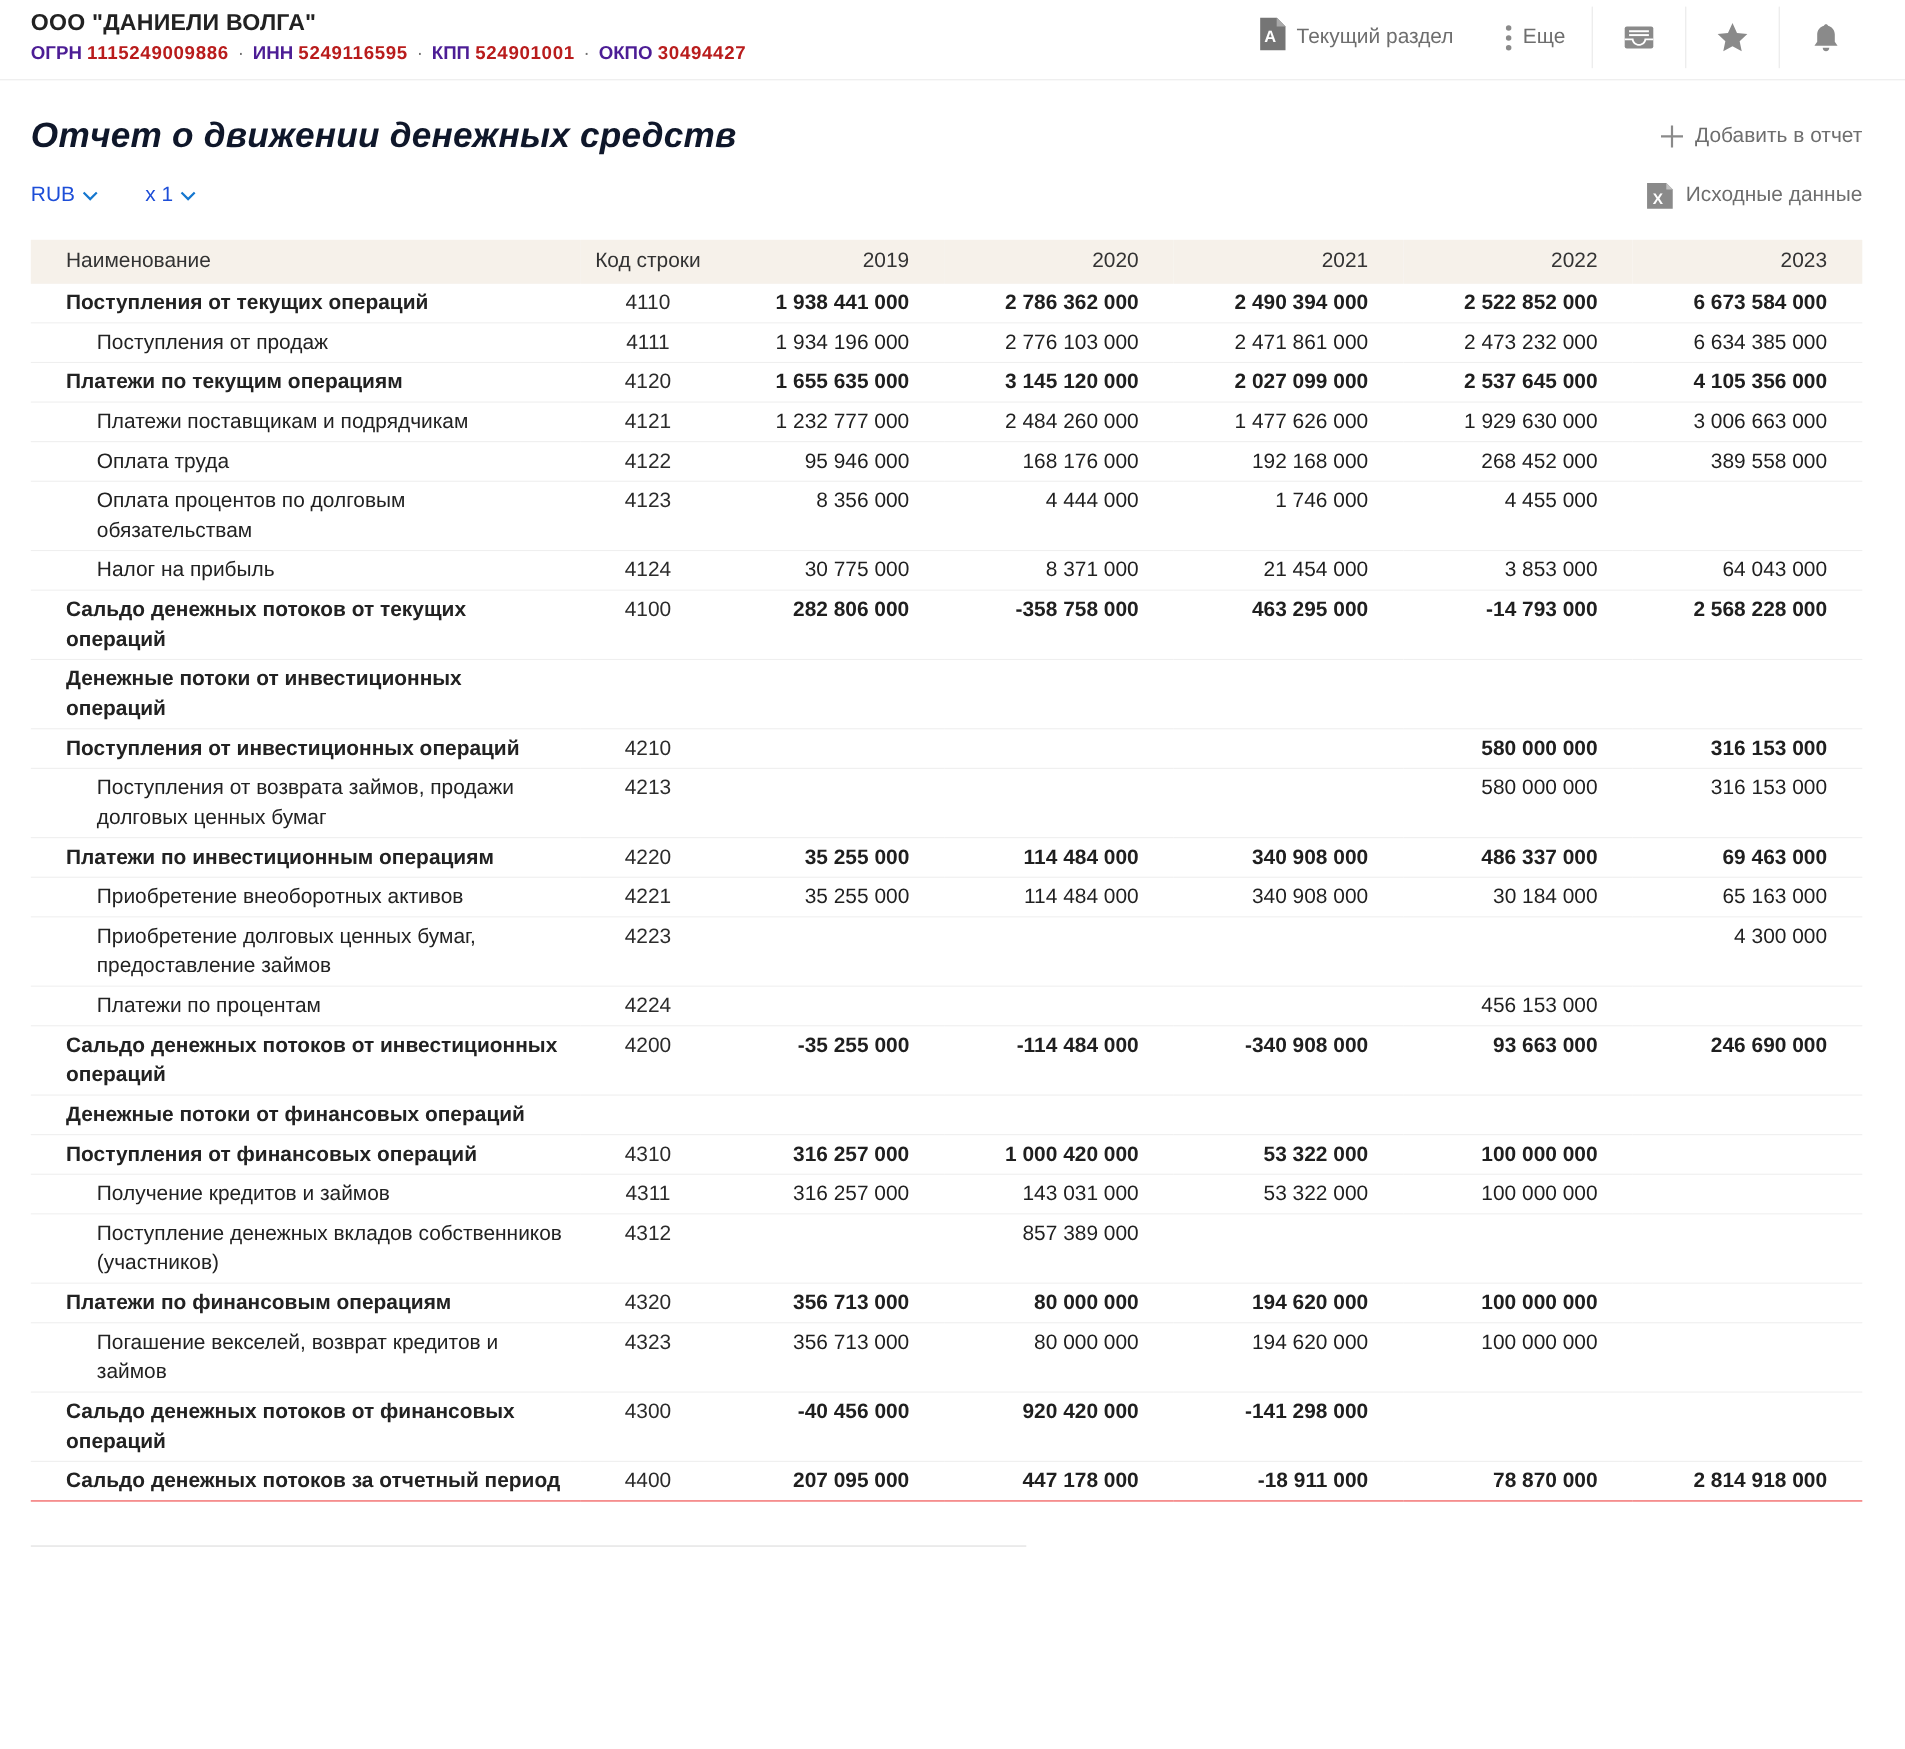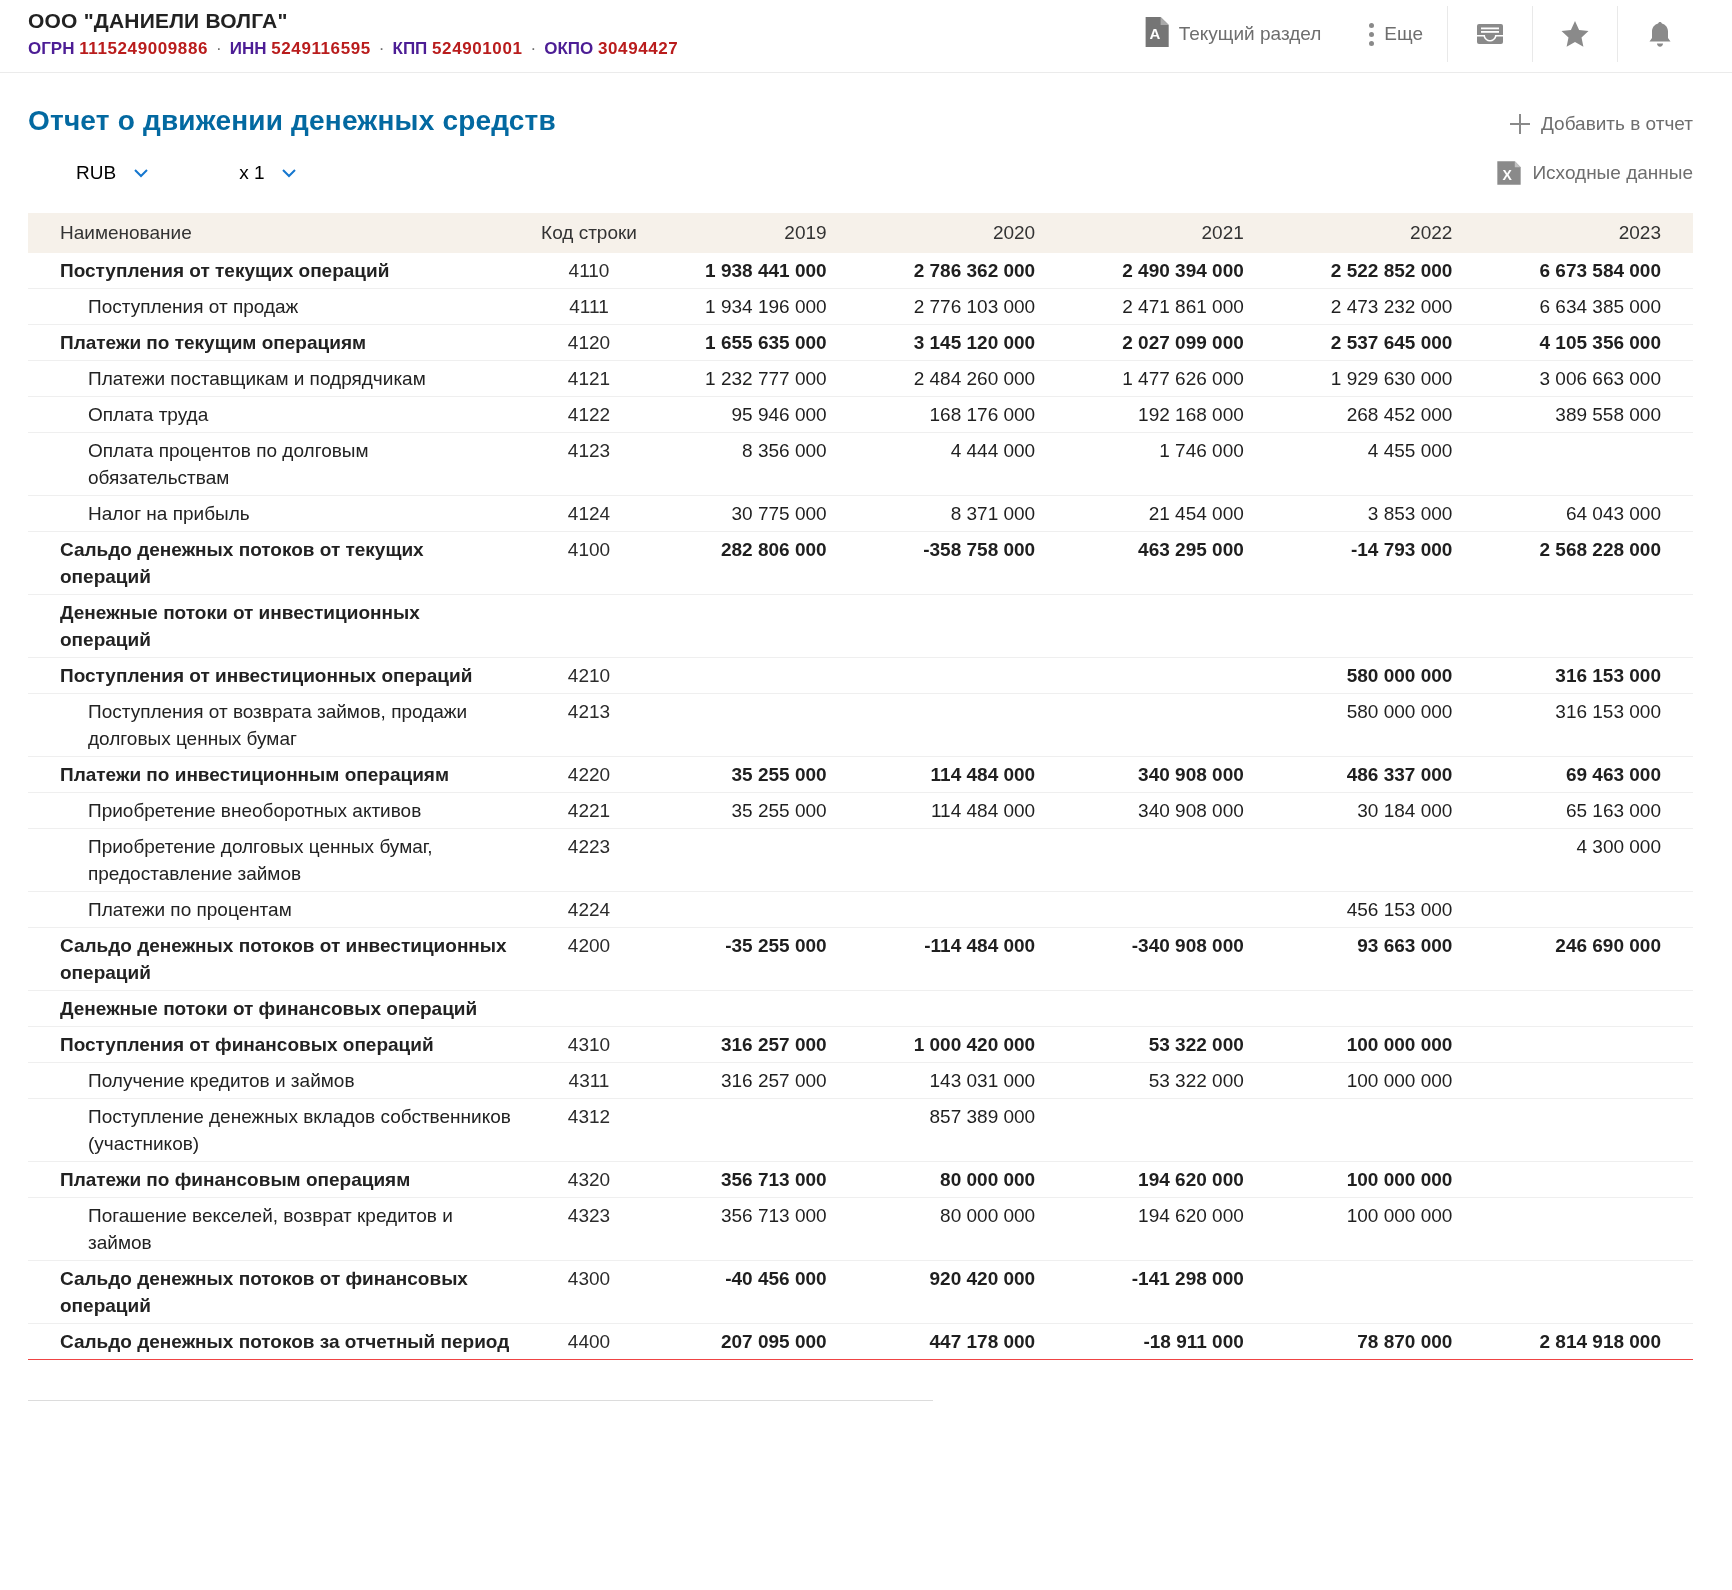--- a/index.html
+++ b/index.html
@@ -39,34 +39,34 @@
   .vsep { width:1px; background:#e9e9e9; }
   .kebab { display:flex; flex-direction:column; gap:4px; }
   .kebab i { width:5px; height:5px; border-radius:50%; background:#8a8a8a; display:block; }
 
   
   .page { padding:0 39px 0 28px; }
   .title-row {
     display:flex; align-items:flex-start; justify-content:space-between;
     margin-top:32px;
   }
-  .page-title { font-size:28px; font-weight:700; color:#0369a1; letter-spacing:.2px; }
+  .page-title { font-size:32px; font-weight:700; color:#0f172a; letter-spacing:.2px;font-style:italic; }
   .ghost-link {
     display:flex; align-items:center; gap:10px;
     color:#6e6e6e; font-size:19px; cursor:pointer; white-space:nowrap;
     padding-top:8px;
   }
   .controls-row {
     display:flex; align-items:center; justify-content:space-between;
     margin-top:22px;
   }
   .selectors { display:flex; align-items:center; gap:42px; }
   .blue-select {
-    display:flex; align-items:center; gap:17px;
-    color:#000000; font-size:19px; cursor:pointer; white-space:nowrap;margin-left:48px;
+    display:flex; align-items:center; gap:6px;
+    color:#1d4ed8; font-size:19px; cursor:pointer; white-space:nowrap;
   }
   .chev { display:block; }
 
   
   table.fin {
     width:100%; border-collapse:collapse; table-layout:fixed;
     margin-top:26px;
   }
   col.c-name { width:500px; }
   col.c-code { width:122px; }

